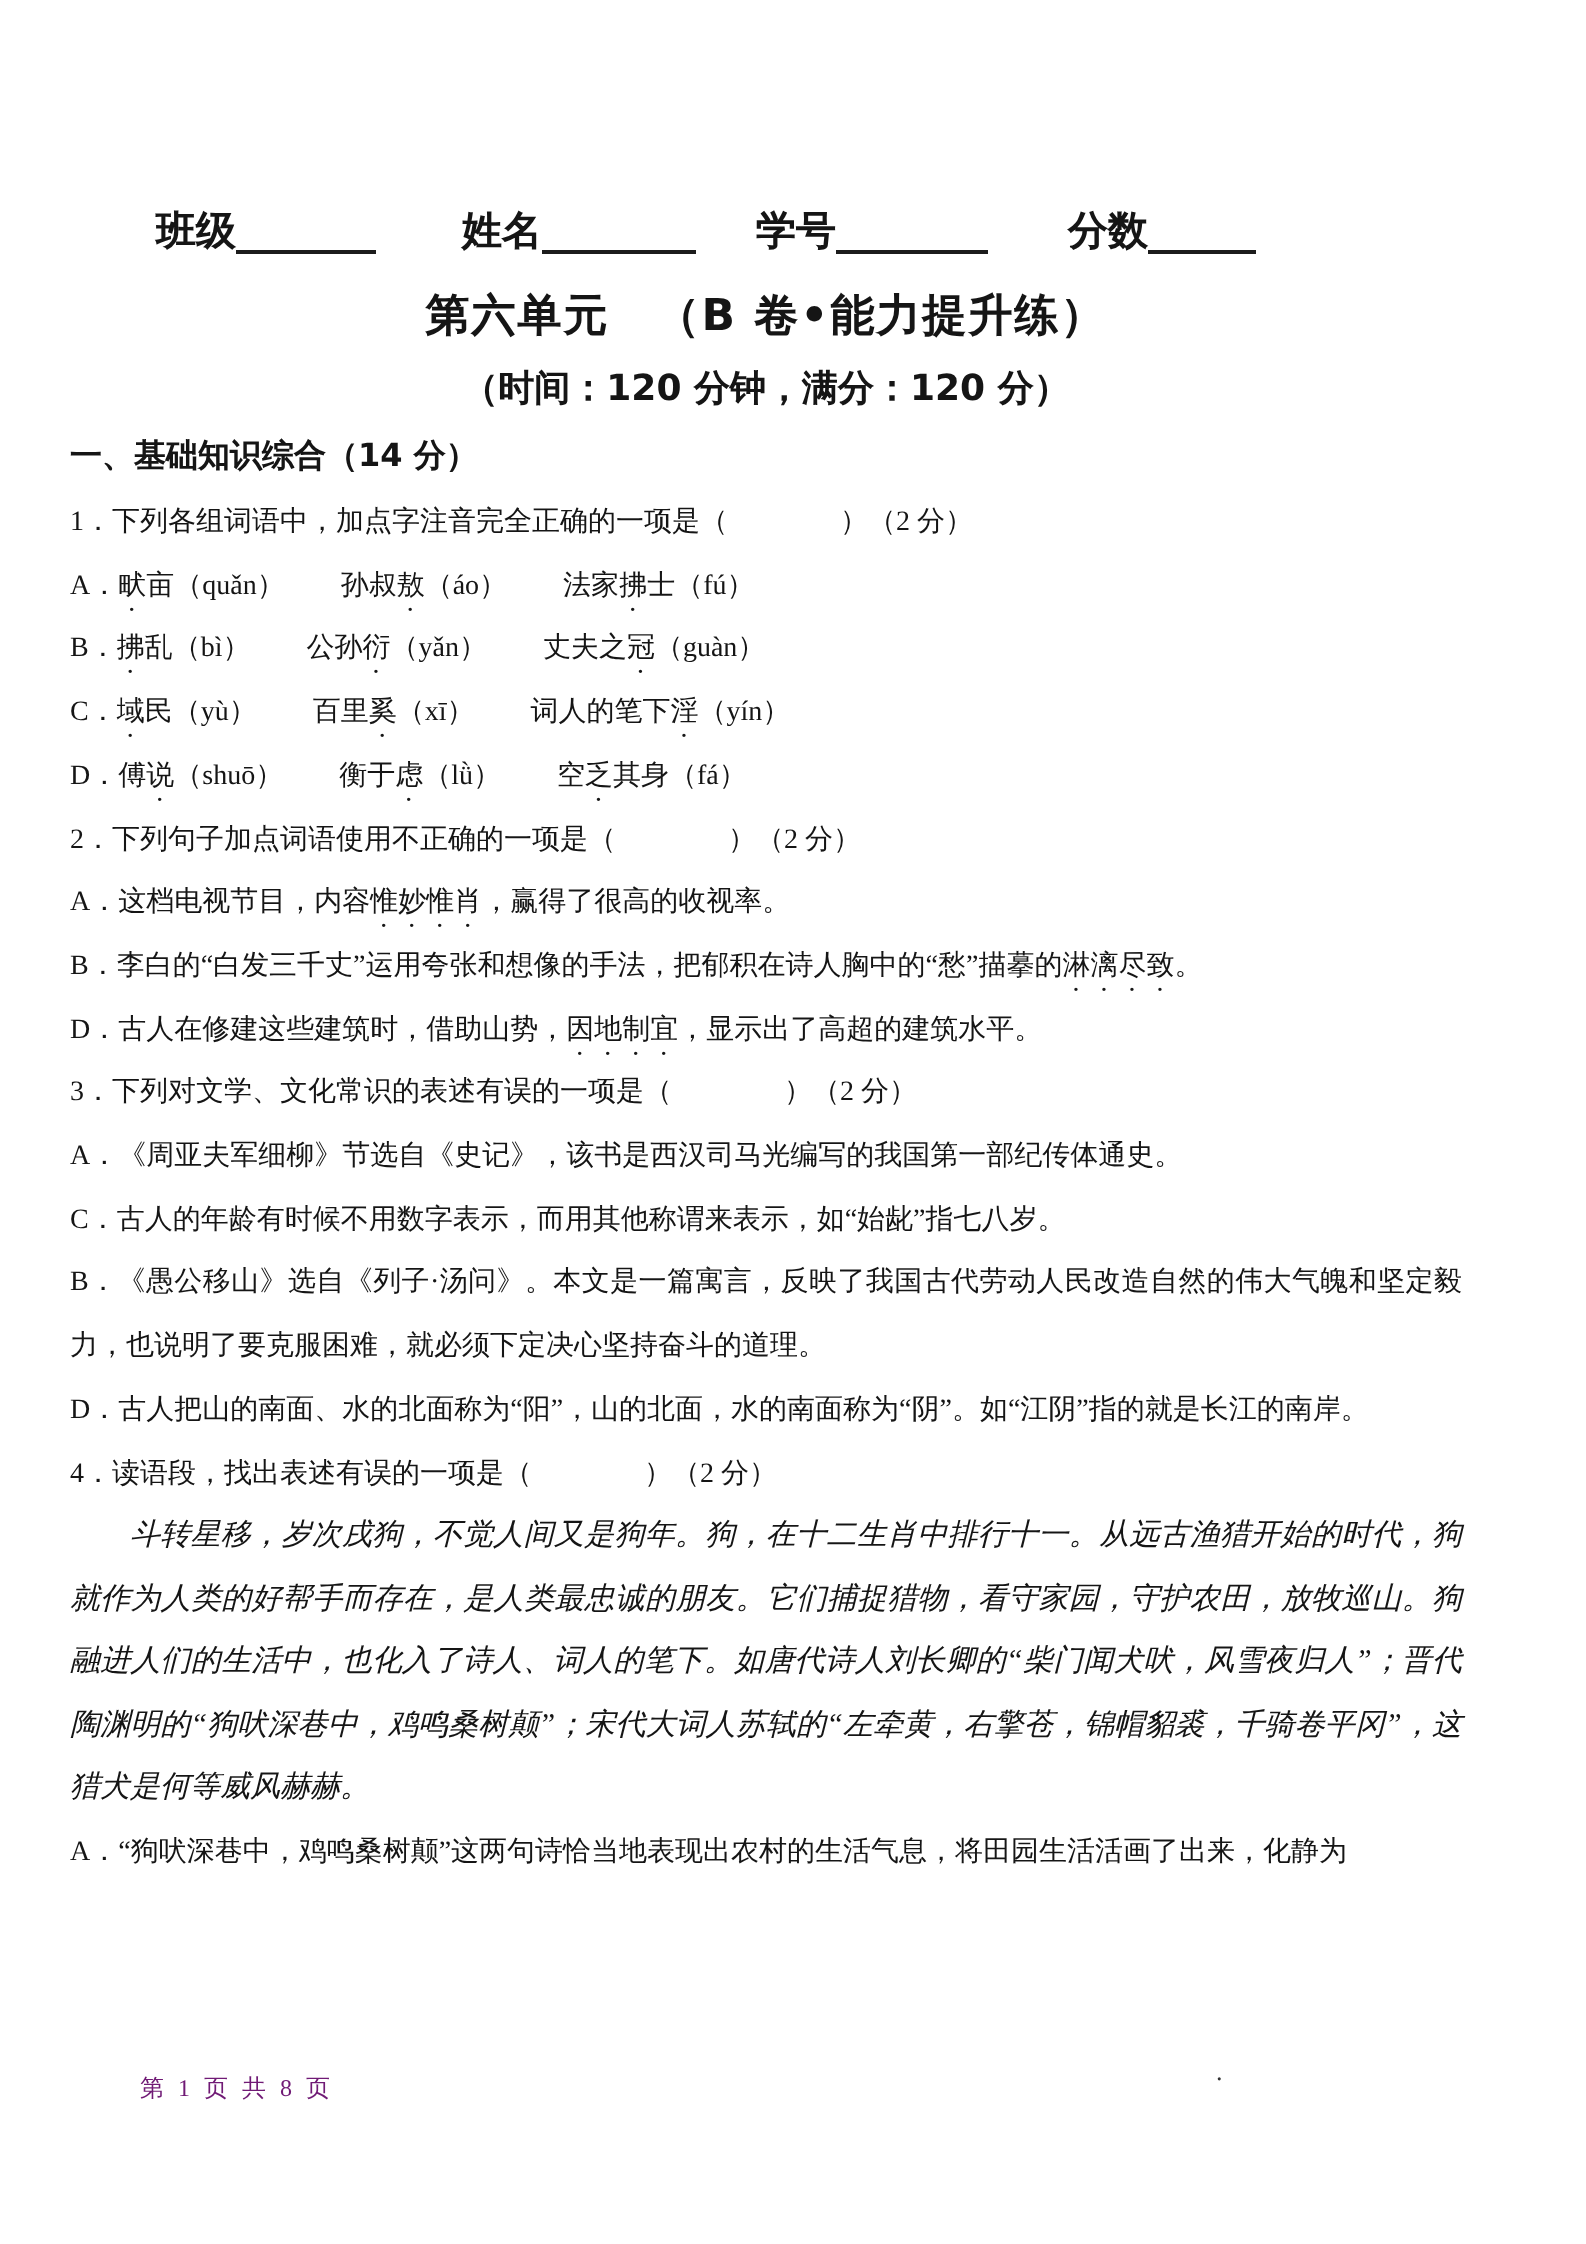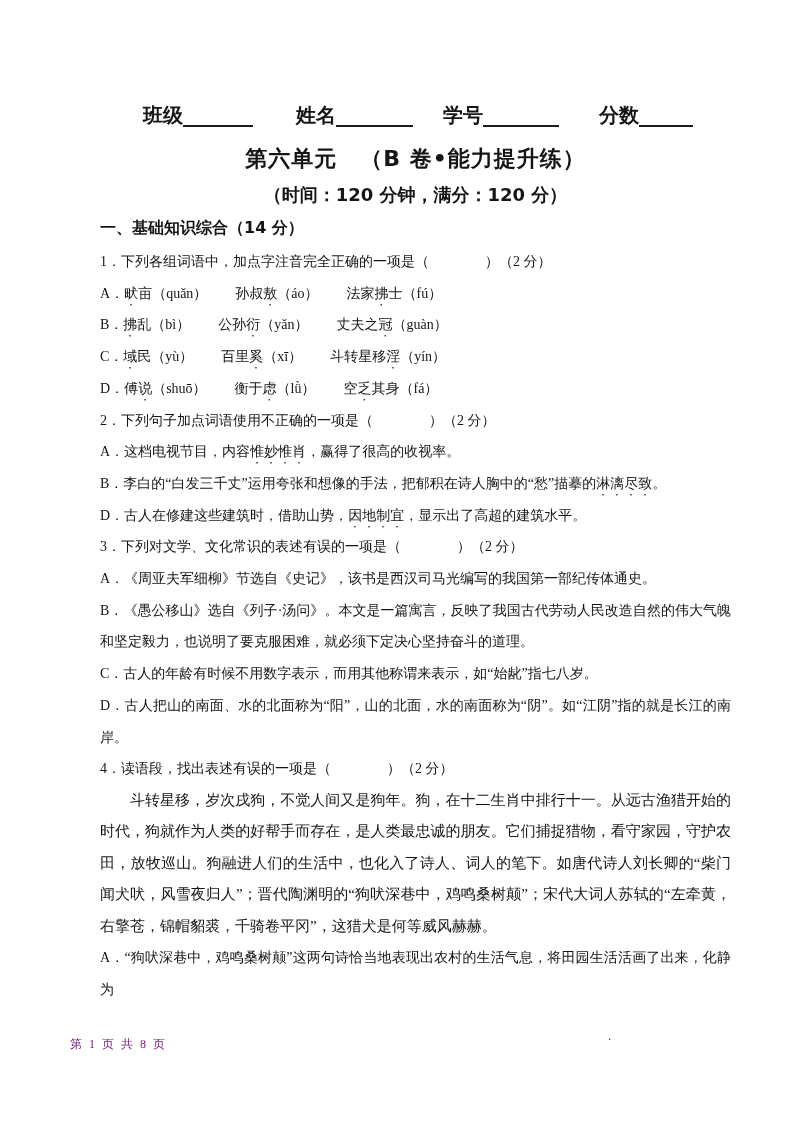--- a/index.html
+++ b/index.html
@@ -4,21 +4,21 @@
 <style>
   html,body{margin:0;padding:0;background:#ffffff;}
   .page{
     position:relative;
     width:793px;height:1122px;
     background:#ffffff;
     color:#151515;
     font-family:"Liberation Serif","DejaVu Serif",serif;
     overflow:hidden;
   }
-  .content{padding:103px 62px 0 100px;}
+  .content{padding:103px 62px 0 35px;}
 
   
   .hdr{
     display:flex;align-items:flex-end;
     margin-left:43px;
     font-family:"DejaVu Sans","Liberation Sans",sans-serif;
     font-weight:bold;font-size:20px;line-height:24px;
   }
   .hf{display:flex;align-items:flex-end;}
   .hf .u{display:inline-block;border-bottom:2px solid #1c1c1c;height:21px;}
@@ -38,20 +38,21 @@
   .sechead{
     margin-top:7px;
     font-family:"DejaVu Sans","Liberation Sans",sans-serif;
     font-weight:bold;font-size:16px;line-height:26px;
   }
 
   .lines{margin-top:5px;font-size:14px;line-height:31.7px;}
   .line{text-align:justify;}
   .line.kai{
     font-size:15px;line-height:31.5px;
+    font-style:italic;
     text-indent:2em;
   }
   
   .emdot{
     -webkit-text-emphasis:filled dot;
     -webkit-text-emphasis-position:under;
     text-emphasis:filled dot;
     text-emphasis-position:under;
     text-emphasis-position:under right;
   }
@@ -92,30 +93,30 @@
     </div>
 
     <div class="title">第六单元　（B 卷•能力提升练）</div>
     <div class="subtitle">（时间：120 分钟，满分：120 分）</div>
     <div class="sechead">一、基础知识综合（14 分）</div>
 
     <div class="lines">
         <div class="line"><span>1．下列各组词语中，加点字注音完全正确的一项是（　　　　）（2 分）</span></div>
         <div class="line"><span>A．</span><span class="emdot">畎</span><span>亩（quǎn）　　孙叔</span><span class="emdot">敖</span><span>（áo）　　法家</span><span class="emdot">拂</span><span>士（fú）</span></div>
         <div class="line"><span>B．</span><span class="emdot">拂</span><span>乱（bì）　　公孙</span><span class="emdot">衍</span><span>（yǎn）　　丈夫之</span><span class="emdot">冠</span><span>（guàn）</span></div>
-        <div class="line"><span>C．</span><span class="emdot">域</span><span>民（yù）　　百里</span><span class="emdot">奚</span><span>（xī）　　斗转星移</span><span class="emdot">淫</span><span>（yín）</span></div>
+        <div class="line"><span>C．</span><span class="emdot">域</span><span>民（yù）　　百里</span><span class="emdot">奚</span><span>（xī）　　词人的笔下</span><span class="emdot">淫</span><span>（yín）</span></div>
         <div class="line"><span>D．傅</span><span class="emdot">说</span><span>（shuō）　　衡于</span><span class="emdot">虑</span><span>（lǜ）　　空</span><span class="emdot">乏</span><span>其身（fá）</span></div>
         <div class="line"><span>2．下列句子加点词语使用不正确的一项是（　　　　）（2 分）</span></div>
         <div class="line"><span>A．这档电视节目，内容</span><span class="emdot">惟妙惟肖</span><span>，赢得了很高的收视率。</span></div>
         <div class="line"><span>B．李白的“白发三千丈”运用夸张和想像的手法，把郁积在诗人胸中的“愁”描摹的</span><span class="emdot">淋漓尽致</span><span>。</span></div>
         <div class="line"><span>D．古人在修建这些建筑时，借助山势，</span><span class="emdot">因地制宜</span><span>，显示出了高超的建筑水平。</span></div>
         <div class="line"><span>3．下列对文学、文化常识的表述有误的一项是（　　　　）（2 分）</span></div>
         <div class="line"><span>A．《周亚夫军细柳》节选自《史记》，该书是西汉司马光编写的我国第一部纪传体通史。</span></div>
+        <div class="line"><span>C．古人的年龄有时候不用数字表示，而用其他称谓来表示，如“始龀”指七八岁。</span></div>
         <div class="line"><span>B．《愚公移山》选自《列子·汤问》。本文是一篇寓言，反映了我国古代劳动人民改造自然的伟大气魄和坚定毅力，也说明了要克服困难，就必须下定决心坚持奋斗的道理。</span></div>
-        <div class="line"><span>C．古人的年龄有时候不用数字表示，而用其他称谓来表示，如“始龀”指七八岁。</span></div>
         <div class="line"><span>D．古人把山的南面、水的北面称为“阳”，山的北面，水的南面称为“阴”。如“江阴”指的就是长江的南岸。</span></div>
         <div class="line"><span>4．读语段，找出表述有误的一项是（　　　　）（2 分）</span></div>
         <div class="line kai"><span>斗转星移，岁次戌狗，不觉人间又是狗年。狗，在十二生肖中排行十一。从远古渔猎开始的时代，狗就作为人类的好帮手而存在，是人类最忠诚的朋友。它们捕捉猎物，看守家园，守护农田，放牧巡山。狗融进人们的生活中，也化入了诗人、词人的笔下。如唐代诗人刘长卿的“柴门闻犬吠，风雪夜归人”；晋代陶渊明的“狗吠深巷中，鸡鸣桑树颠”；宋代大词人苏轼的“左牵黄，右擎苍，锦帽貂裘，千骑卷平冈”，这猎犬是何等威风赫赫。</span></div>
         <div class="line"><span>A．“狗吠深巷中，鸡鸣桑树颠”这两句诗恰当地表现出农村的生活气息，将田园生活活画了出来，化静为</span></div>
       </div>
   </div>
 
   <div class="footer">第 1 页 共 8 页</div>
   <div class="straydot">.</div>
 </div>

